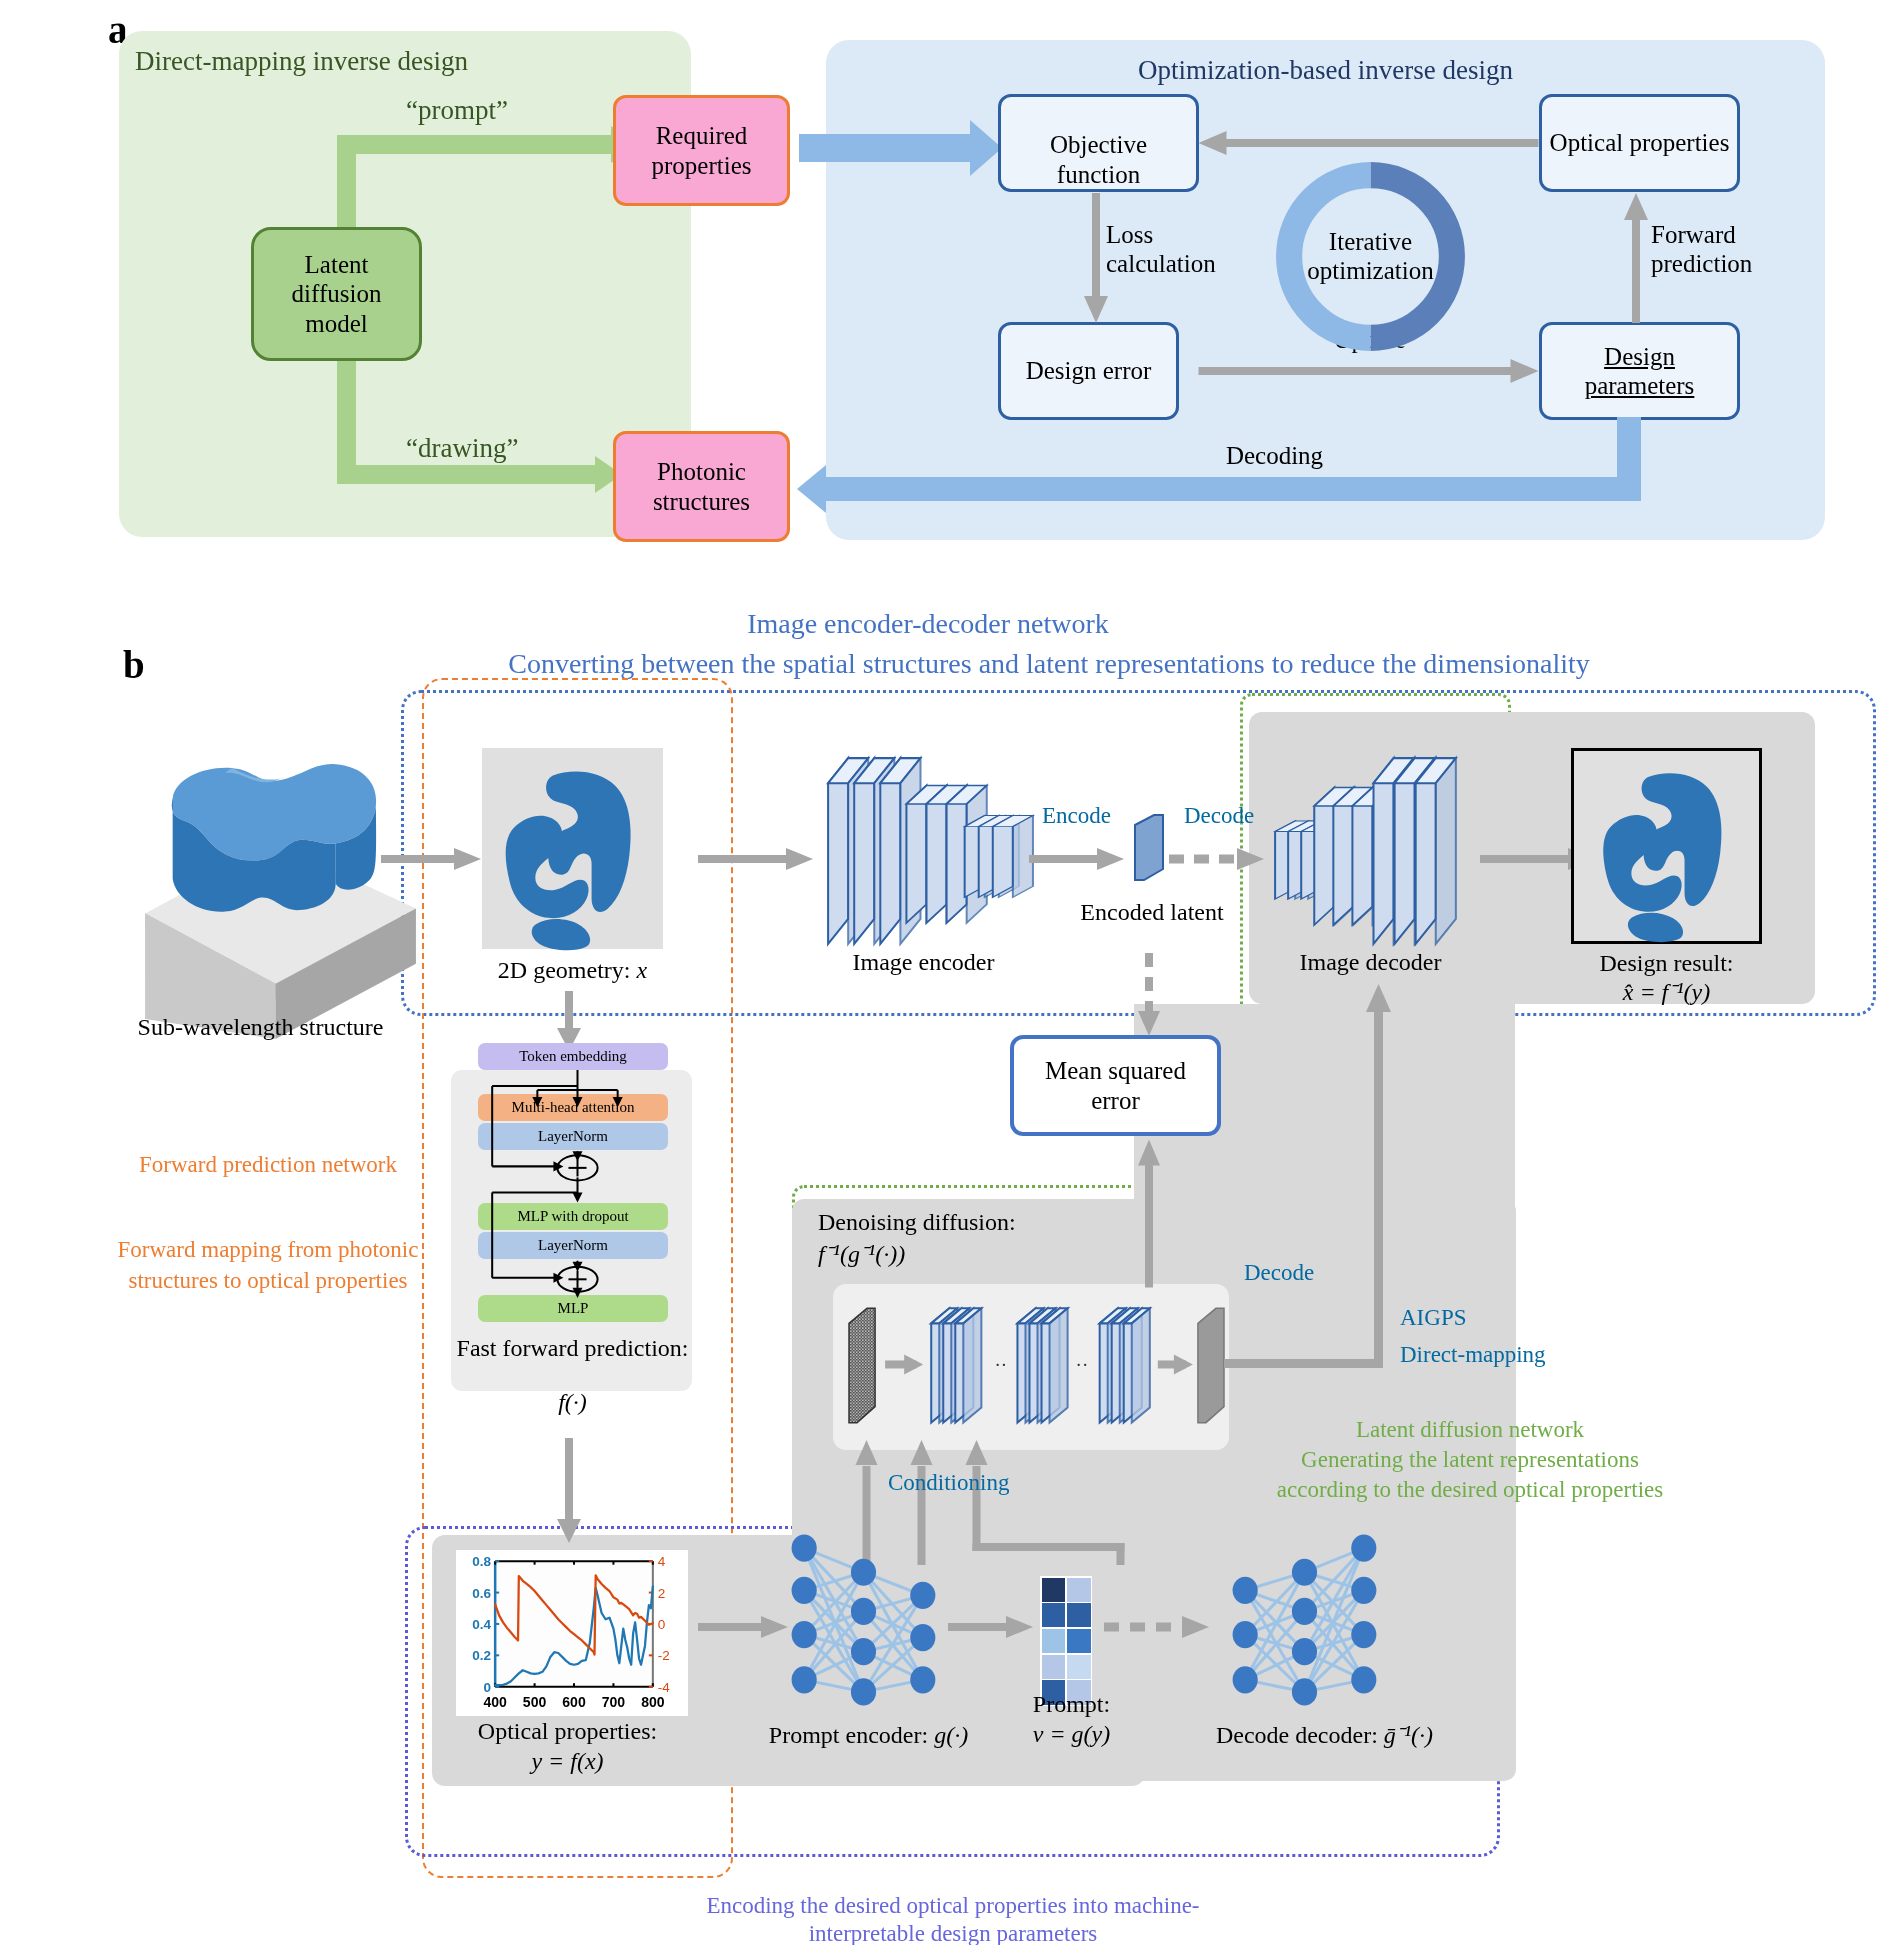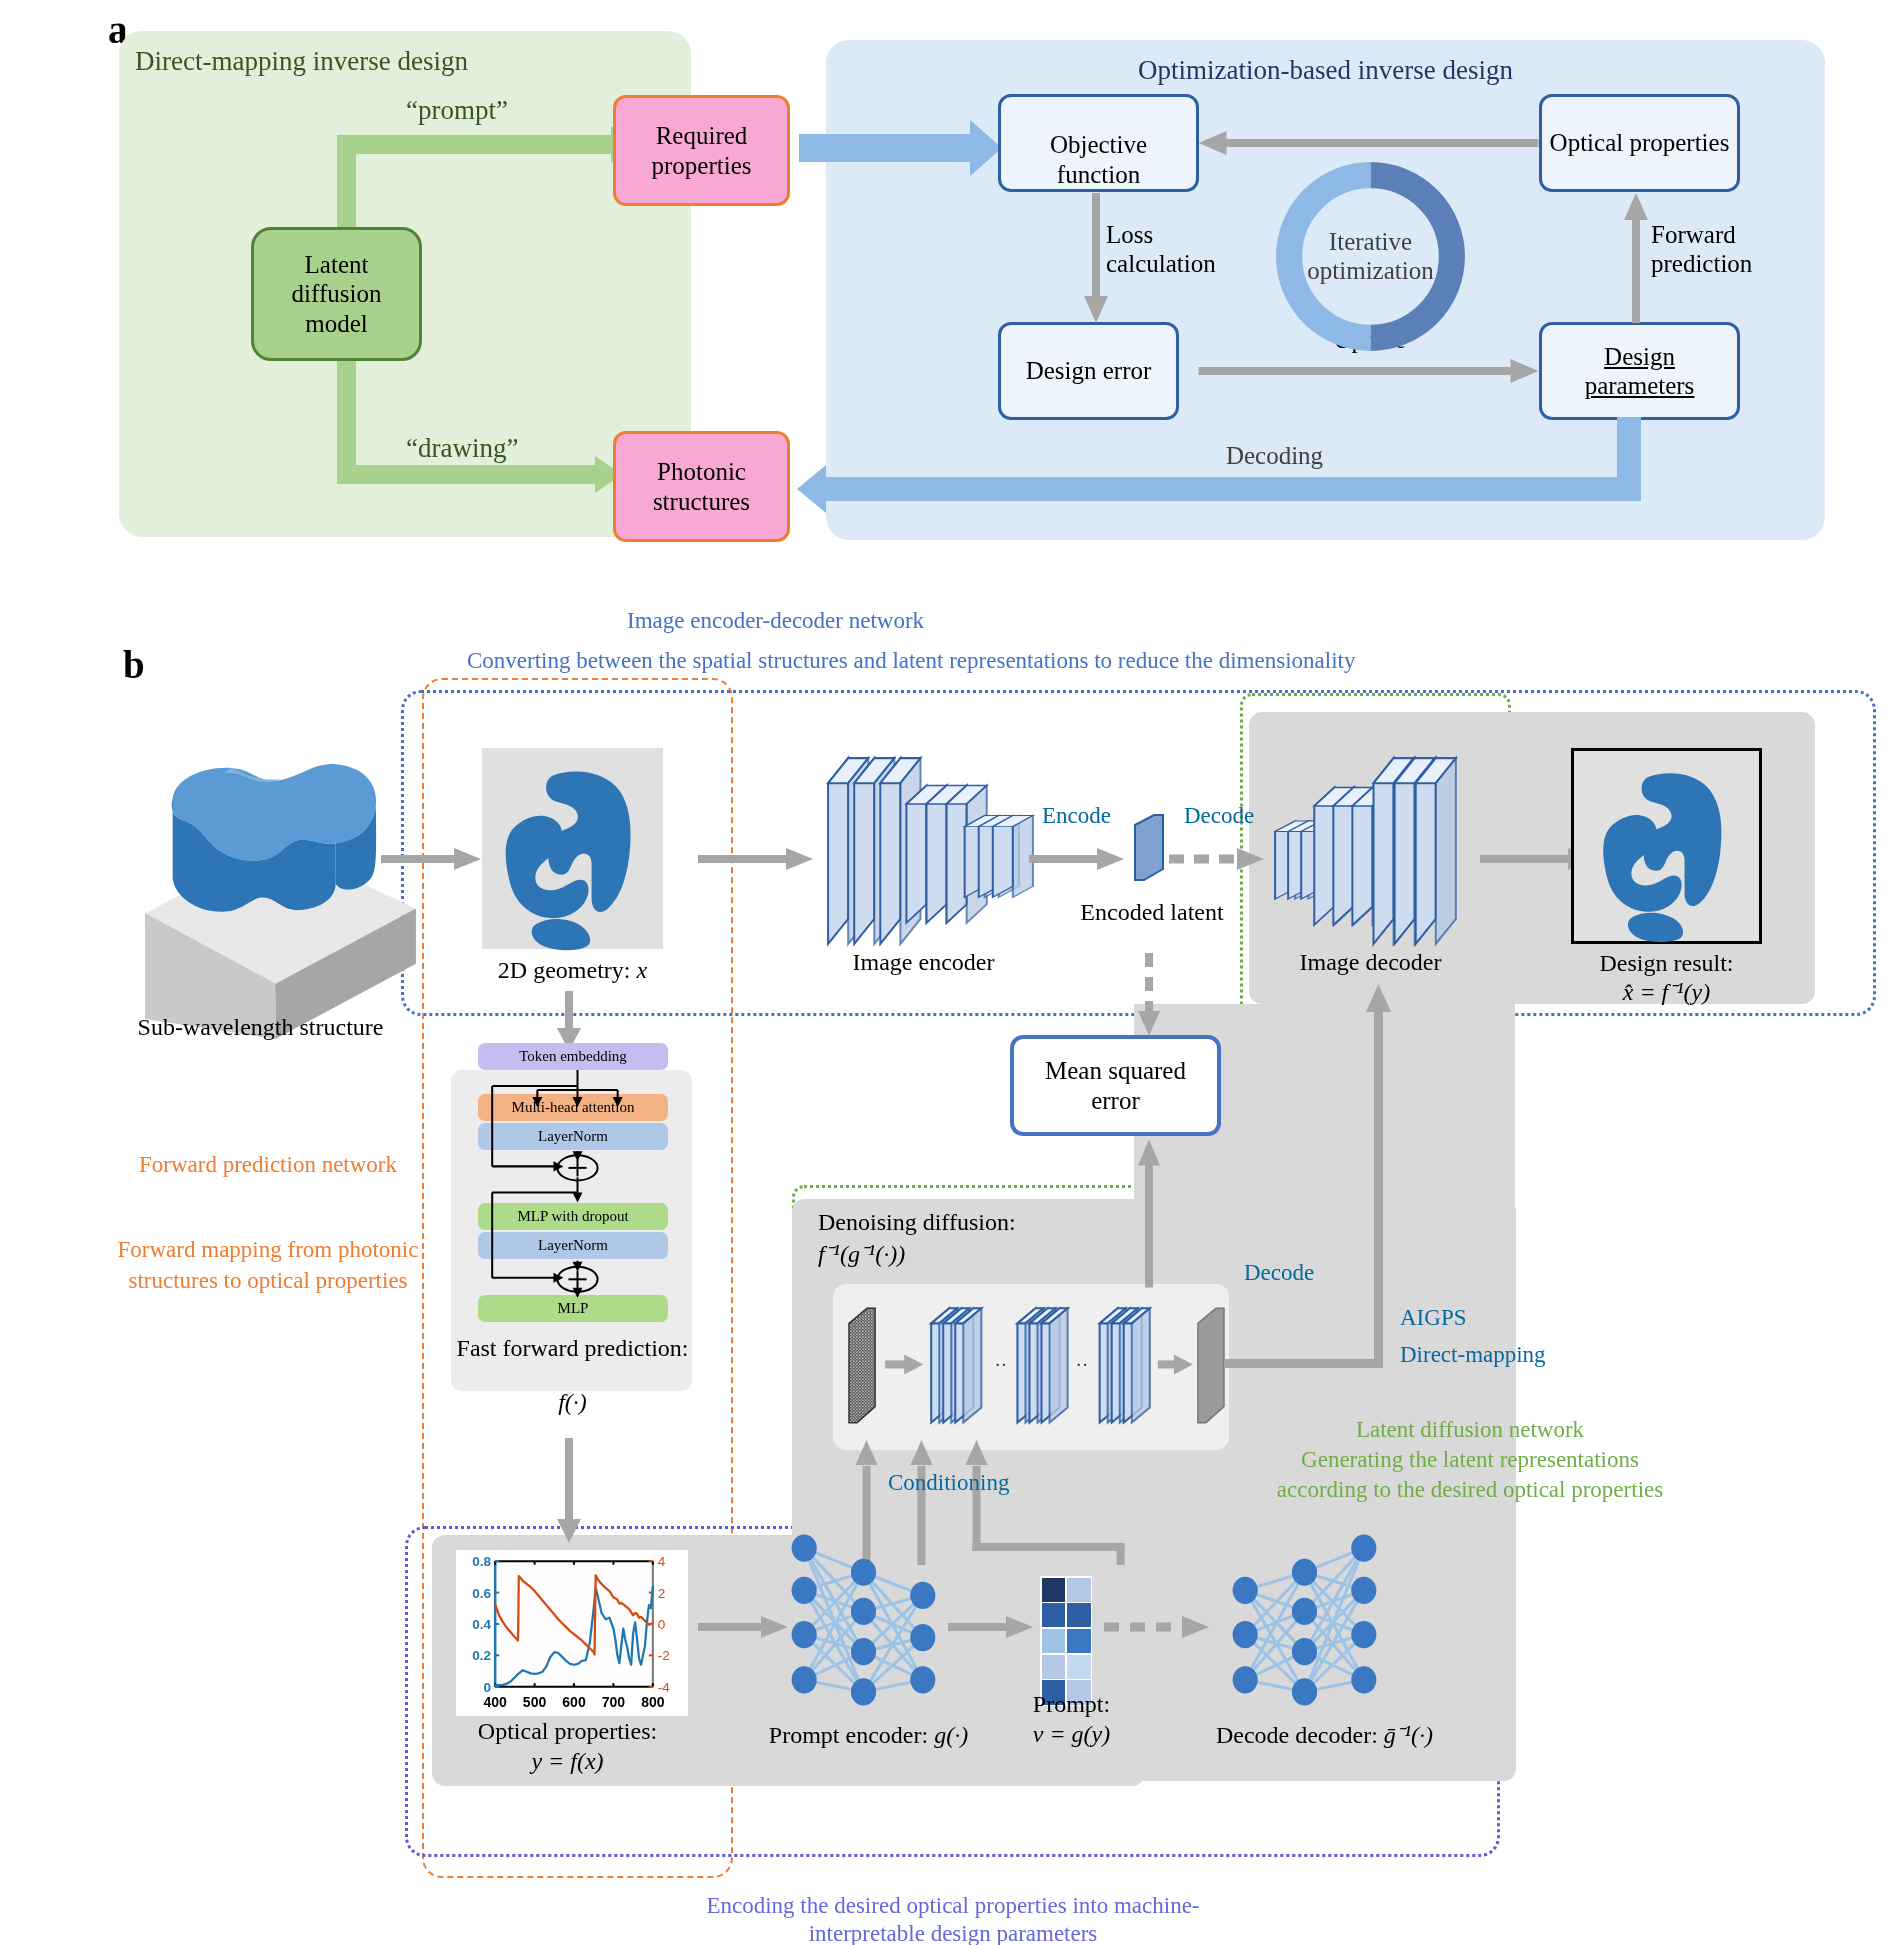--- a/index.html
+++ b/index.html
@@ -25,37 +25,37 @@
 
   .rbox {
     border-radius:13px; background:#ffffff;
     display:flex; align-items:center; justify-content:center; text-align:center;
     line-height:1.18; font-size:25px;
   }
   .rbox.orange { border:3.5px solid #ED7D31; background:#f9a8d4; }
   .rbox.blue   { border:3.5px solid #2E5FA3; background:#eef4fb; }
 
   .lbl { font-size:25px; line-height:1.15; text-align:center; }
-  .lbl.blue { color:#404040; }
+  .lbl.blue { color:#000000; }
 
   
   .gbar { background:#8EB8E5; }
   .greenbar { background:#A9D18E; }
   .grayline { background:#A6A6A6; }
 
   
   .dash-orange { border:2.5px dashed #ED7D31; border-radius:20px; }
   .dash-blue   { border:3px dotted #4472C4; border-radius:20px; }
   .dash-green  { border:3px dotted #70AD47; border-radius:12px; }
   .dash-purple { border:3px dotted #5B5BD6; border-radius:20px; }
 
   .graybg { background:#d9d9d9; }
   .lightgray { background:#ececec; border-radius:11px; }
 
-  .cap-blue   { color:#4472C4; font-size:23px; line-height:1.35; }
+  .cap-blue   { color:#4472C4; font-size:28px; line-height:1.35; text-align:center;}
   .cap-orange { color:#ED7D31; font-size:23px; line-height:1.35; text-align:center;}
   .cap-green  { color:#70AD47; font-size:23px; line-height:1.35; text-align:center;}
   .cap-purple { color:#6666DD; font-size:23px; line-height:1.35; text-align:center;}
 
   .sub-lbl { font-size:24px; text-align:center; line-height:1.18; }
   .gray-lbl { font-size:23px; color:#0369a1; text-align:center; }
 
   .tblock { border-radius:7px; font-size:15px; display:flex; align-items:center; justify-content:center; }
   .t-embed { background:#c5bdf0; }
   .t-attn  { background:#F4B183; }

